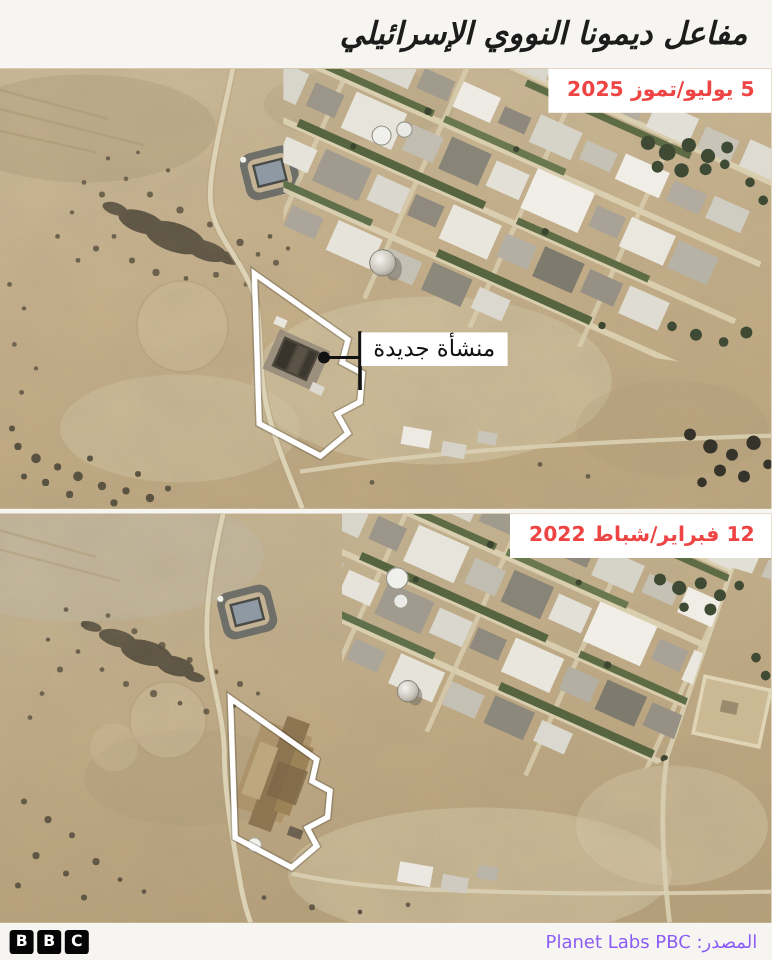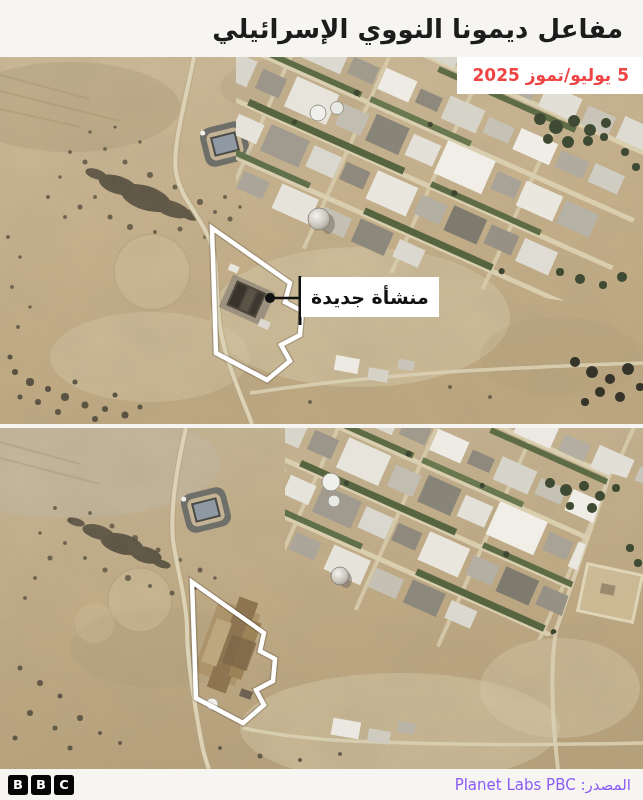--- a/index.html
+++ b/index.html
@@ -1,36 +1,36 @@
 <!DOCTYPE html>
 <html><head>
 <meta charset="utf-8">
 <style>
   html,body{margin:0;padding:0;}
   body{
     width:643px;height:800px;overflow:hidden;position:relative;
     background:#f6f5f2;
     font-family:"DejaVu Sans","Liberation Sans",sans-serif;
   }
-  .header{height:57px;display:flex;align-items:center;justify-content:flex-end;padding:0 20px 0 10px;box-sizing:border-box;}
+  .header{height:57px;display:flex;align-items:center;justify-content:flex-end;padding:0 20px 0 10px;box-sizing:border-box;font-style:italic;}
   .page-title{direction:rtl;font-size:26px;font-weight:700;color:#1c1c1c;letter-spacing:0;}
   .sat{position:relative;width:643px;overflow:hidden;background:#c8b28c;}
   .sat-1{height:367px;margin-bottom:4px;}
   .sat-2{height:341px;}
   .sat svg{position:absolute;inset:0;display:block;}
   .date-label{
     position:absolute;top:0;right:0;background:#ffffff;color:#ef4444;
     direction:rtl;font-size:17px;font-weight:700;line-height:22px;
     padding:7px 14px 8px 16px;white-space:nowrap;
   }
   .ann-label{
-    position:absolute;left:301px;top:220px;height:40px;min-width:112px;
+    position:absolute;left:301px;top:220px;height:28px;min-width:112px;
     background:#ffffff;color:#111111;direction:rtl;
     display:flex;align-items:center;justify-content:center;
-    font-size:19px;font-weight:700;padding:0 10px;box-sizing:border-box;white-space:nowrap;
+    font-size:19px;font-weight:400;padding:0 10px;box-sizing:border-box;white-space:nowrap;
   }
   .footer{
     height:31px;display:flex;align-items:center;justify-content:space-between;
     padding:0 12px 0 8px;background:#f6f5f2;
   }
   .bbc-logo{display:flex;gap:3px;}
   .bbc-block{
     width:20px;height:20px;background:#050505;border-radius:3px;color:#ffffff;
     display:flex;align-items:center;justify-content:center;
     font-size:13px;font-weight:700;
@@ -438,20 +438,21 @@
       <circle cx="212" cy="276" r="6" fill="#f2f0ea" stroke="#a9a396" stroke-width="1"></circle>
       <rect x="240" y="262" width="12" height="8" fill="#6d6152" transform="rotate(20 246 266)"></rect>
     </g>
 
     <g fill="none">
       <path d="M192,154 L264,205 L260,223 L275,231 L273,253 L256,262 L264,277 L243,295 L196,270 Z" stroke="#000000" stroke-opacity="0.18" stroke-width="7"></path>
       <path d="M192,154 L264,205 L260,223 L275,231 L273,253 L256,262 L264,277 L243,295 L196,270 Z" stroke="#ffffff" stroke-width="4.5"></path>
     </g>
   </svg>
 
+  <div class="date-label">12 فبراير/شباط 2022</div>
 </div>
 
 <div class="footer">
   <div class="bbc-logo">
     <span class="bbc-block">B</span>
     <span class="bbc-block">B</span>
     <span class="bbc-block">C</span>
   </div>
   <div class="source-text">المصدر: Planet Labs PBC</div>
 </div>

